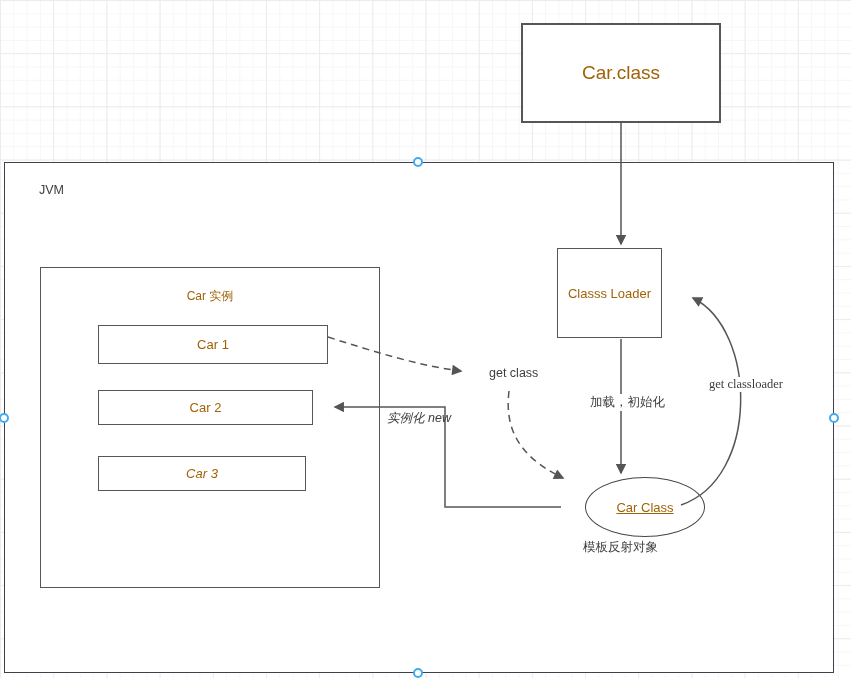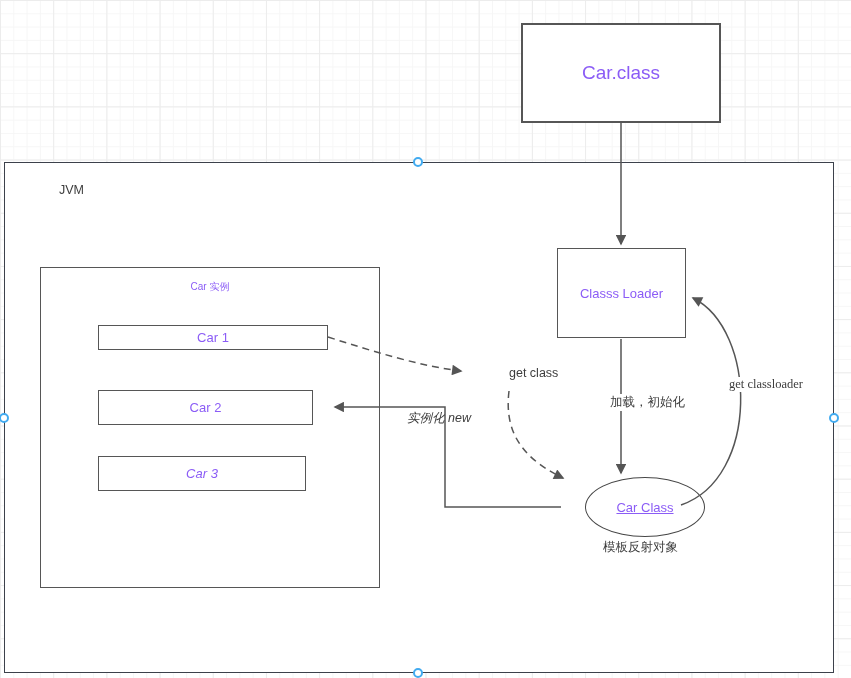--- a/index.html
+++ b/index.html
@@ -12,37 +12,37 @@
       linear-gradient(90deg,#ececec 1px, transparent 1px),
       linear-gradient(#f6f6f6 1px, transparent 1px),
       linear-gradient(90deg,#f6f6f6 1px, transparent 1px);
     background-size:53.2px 53.2px,53.2px 53.2px,13.3px 13.3px,13.3px 13.3px;
     color:#3d3d3d;
   }
   .abs{position:absolute;box-sizing:border-box;}
   .node{
     background:#ffffff;border:1.5px solid #565656;
     display:flex;align-items:center;justify-content:center;
-    font-size:13px;color:#8b5cf6;
+    font-size:13px;color:#a16207;
   }
   .jvm-box{
     left:4px;top:162px;width:830px;height:511px;
     background:#ffffff;border:1.5px solid #3c414b;z-index:1;
   }
   .jvm-label{left:39px;top:183px;font-size:12px;color:#3f3f3f;z-index:2;}
   .carclass-box{left:521px;top:23px;width:200px;height:100px;border-width:2px;font-size:19px;z-index:2;}
-  .instances-box{left:40px;top:267px;width:340px;height:321px;z-index:2;align-items:flex-start;padding-top:12px;font-size:10px;}
-  .car1{left:98px;top:325px;width:230px;height:25px;z-index:3;}
+  .instances-box{left:40px;top:267px;width:340px;height:321px;z-index:2;align-items:flex-start;padding-top:20px;font-size:12px;}
+  .car1{left:98px;top:325px;width:230px;height:39px;z-index:3;}
   .car2{left:98px;top:390px;width:215px;height:35px;z-index:3;}
   .car3{left:98px;top:456px;width:208px;height:35px;z-index:3;font-style:italic;}
-  .loader-box{left:557px;top:248px;width:129px;height:90px;z-index:3;}
+  .loader-box{left:557px;top:248px;width:105px;height:90px;z-index:3;}
   .ellipse{left:585px;top:477px;width:120px;height:60px;border-radius:50%;border-color:#474747;z-index:3;text-decoration:underline;}
   svg.wires{left:0;top:0;z-index:4;pointer-events:none;}
   .elabel{
-    font-size:12.5px;color:#3d3d3d;z-index:5;white-space:nowrap;margin-left:20px;
+    font-size:12.5px;color:#3d3d3d;z-index:5;white-space:nowrap;
   }
   .whitebg{background:#ffffff;padding:0 3px;}
   .lab-getclass{left:489px;top:366px;}
   .lab-loadinit{left:587px;top:394px;}
   .lab-getclassloader{left:706px;top:377px;font-family:Liberation Serif, serif;}
   .lab-instantiate{left:387px;top:410px;font-style:italic;}
   .lab-reflection{left:583px;top:539px;}
   .handle{
     width:10px;height:10px;border-radius:50%;
     background:#ffffff;border:2px solid #42abf0;z-index:6;

